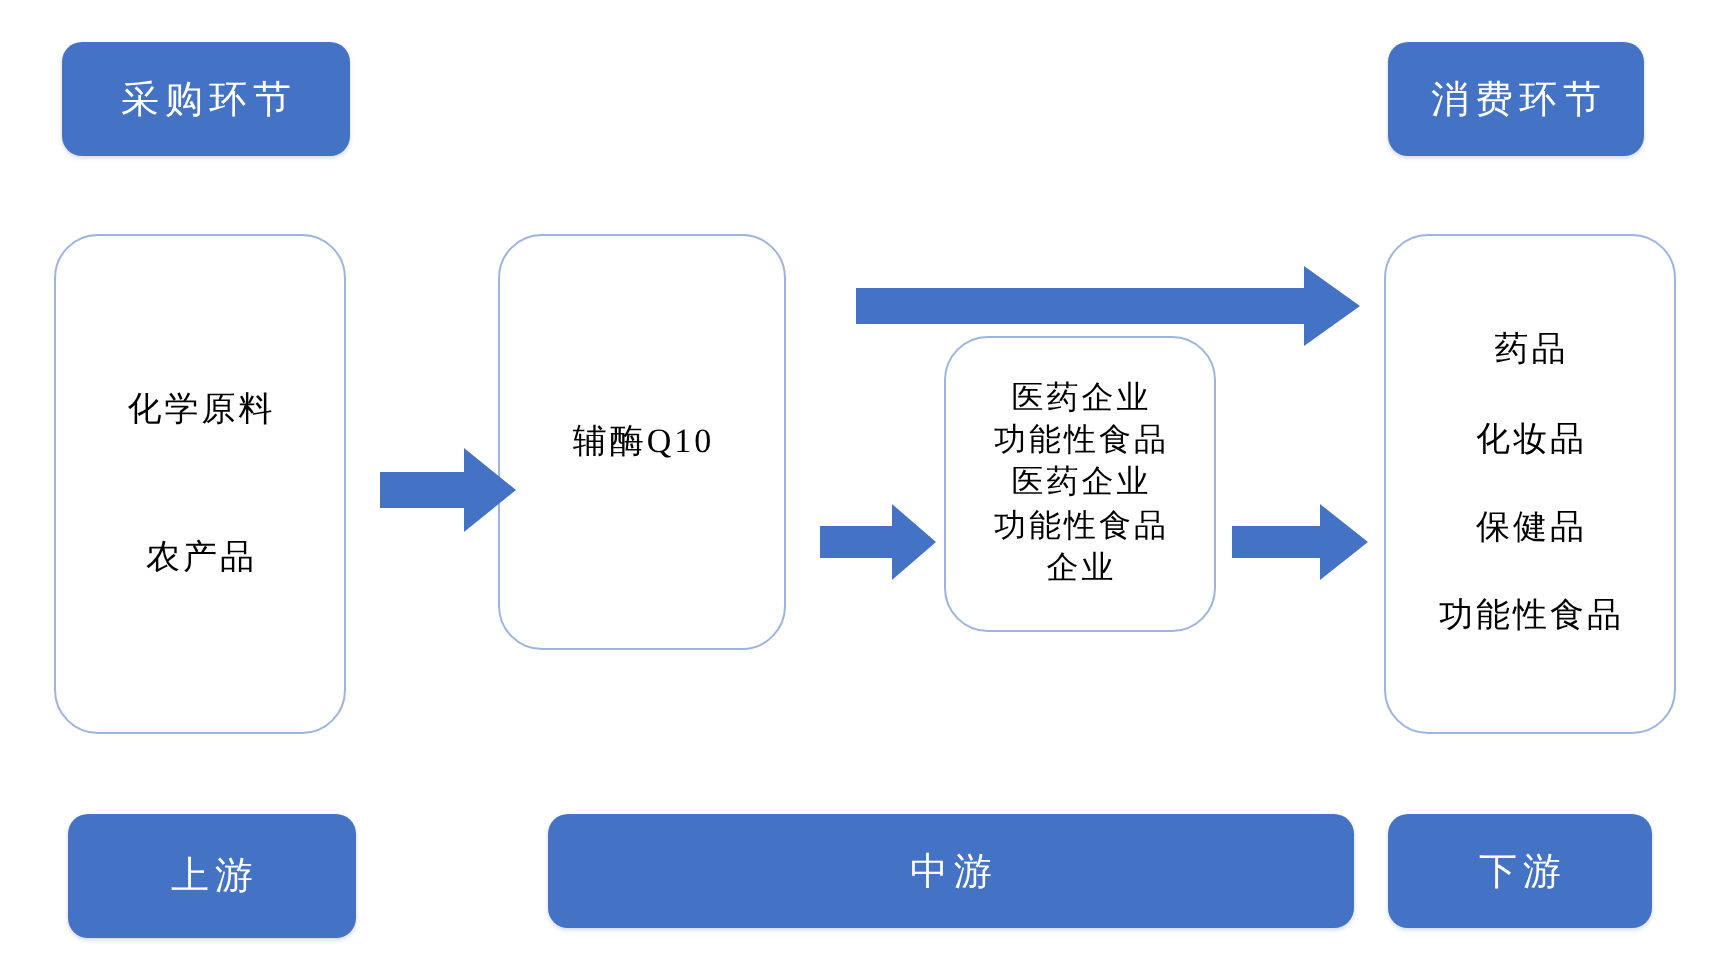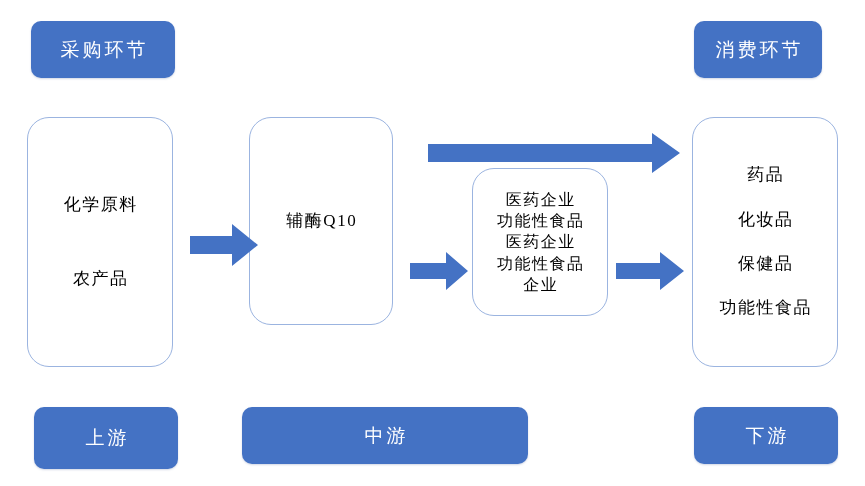--- a/index.html
+++ b/index.html
@@ -124,17 +124,17 @@
   </div>
 
   <div class="arrow" style="left:616px; top:250px;">
     <svg width="68" height="42" viewBox="0 0 68 42" aria-hidden="true">
       <polygon points="0,13 44,13 44,2 68,21 44,40 44,29 0,29" fill="#4472C4"></polygon>
     </svg>
   </div>
 
   <div class="stage-chip" id="chip-upstream" style="left:34px; top:407px; width:144px; height:62px;">上游</div>
 
-  <div class="stage-chip" id="chip-midstream" style="left:242px; top:407px; width:286px; height:57px;">中游</div>
+  <div class="stage-chip" id="chip-midstream" style="left:274px; top:407px; width:403px; height:57px;">中游</div>
 
-  <div class="stage-chip" id="chip-downstream" style="left:694px; top:407px; width:144px; height:57px;font-family:Liberation Mono, monospace;">下游</div>
+  <div class="stage-chip" id="chip-downstream" style="left:694px; top:407px; width:132px; height:57px;font-family:Liberation Mono, monospace;">下游</div>
 
 </div>
 
 </body></html>

